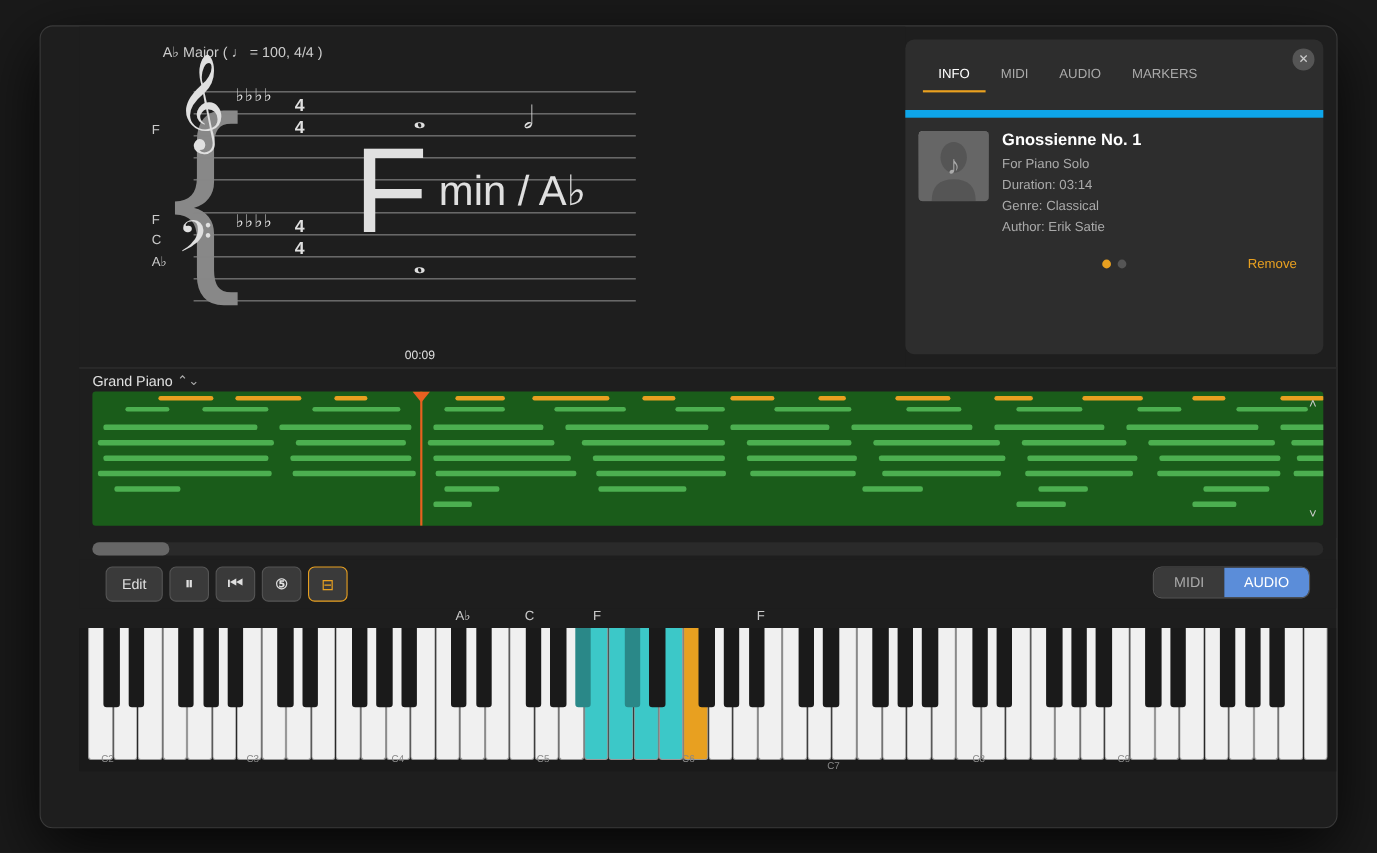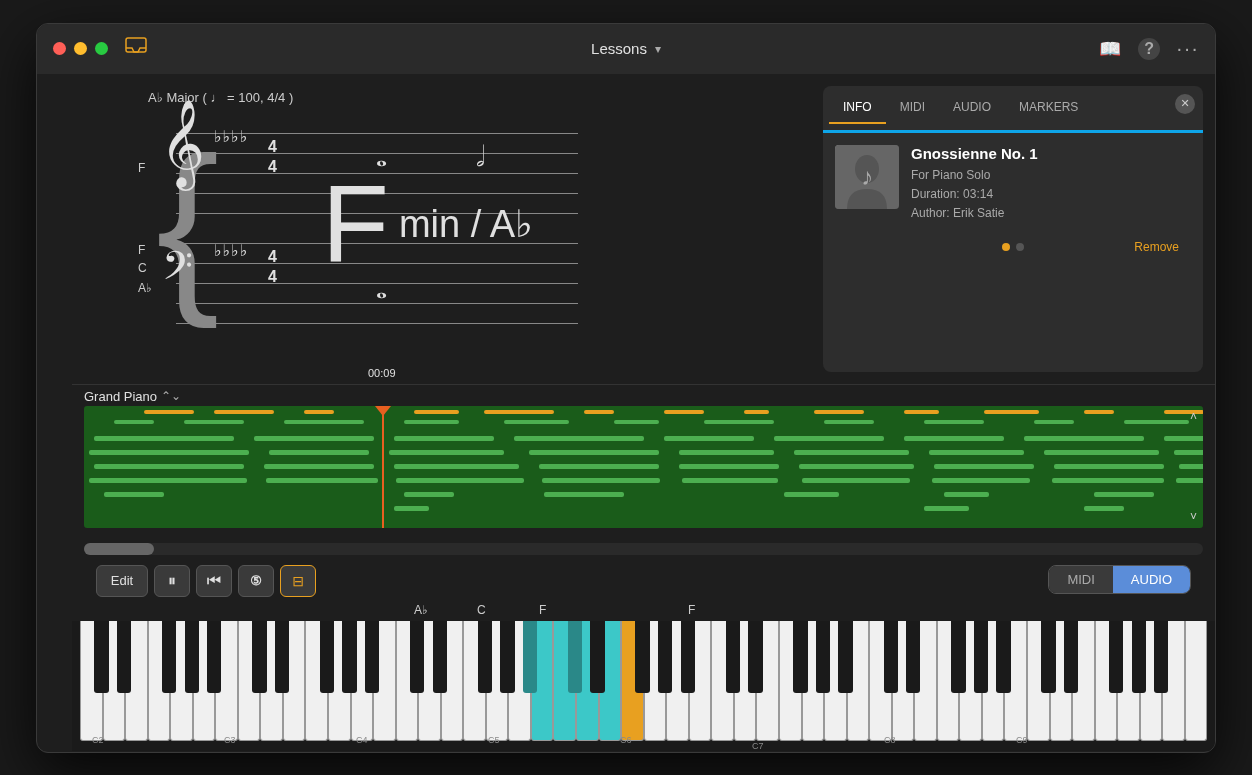--- a/index.html
+++ b/index.html
@@ -103,22 +103,22 @@
     .info-panel {
       width: 380px;
       background: #2d2d2d;
       border-radius: 8px;
       margin: 12px 12px 12px 0;
       position: relative;
     }
     .info-panel-header {
       display: flex;
       gap: 0;
-      padding: 6px;
-      border-bottom: 3px solid #0ea5e9;
+      padding: 16px;
+      border-bottom: 7px solid #0ea5e9;
     }
     .panel-close {
       position: absolute;
       top: 8px;
       right: 8px;
       width: 20px;
       height: 20px;
       background: #555;
       border-radius: 50%;
       display: flex;
@@ -247,43 +247,20 @@
     .ctrl-btn-active {
       border-color: #e8a020;
       color: #e8a020;
     }
   </style>
 </head>
 <body>
 
 <div class="window">
 
-  <div class="titlebar">
-    <div class="traffic-lights">
-      <div class="traffic-light tl-red"></div>
-      <div class="traffic-light tl-yellow"></div>
-      <div class="traffic-light tl-green"></div>
-    </div>
-
-    <div style="margin-left:16px;">
-      <svg width="24" height="22" viewBox="0 0 24 22" fill="none">
-        <rect x="2" y="2" width="20" height="14" rx="2" stroke="#e8a020" stroke-width="1.5" fill="none"></rect>
-        <path d="M2 12h6l2 4h4l2-4h6" stroke="#e8a020" stroke-width="1.5" fill="none"></path>
-      </svg>
-    </div>
-    <div class="titlebar-center">
-      <span class="lessons-title">Lessons</span>
-      <span class="chevron-icon">▾</span>
-    </div>
-    <div class="titlebar-right">
-      <span style="color:#e8a020;font-size:18px;">📖</span>
-      <span style="color:#aaa;font-size:16px;background:#444;border-radius:50%;width:22px;height:22px;display:flex;align-items:center;justify-content:center;font-weight:bold;">?</span>
-      <span style="color:#aaa;font-size:20px;letter-spacing:1px;">···</span>
-    </div>
-  </div>
 
   <div class="main-content">
 
     <div class="top-section">
 
       <div class="score-area">
         <div class="key-signature-label">A♭ Major  ( ♩ = 100, 4/4 )</div>
 
         <div class="staff-container">
 
@@ -368,20 +345,24 @@
                 <path d="M12 64 Q12 44 32 44 Q52 44 52 64" fill="#555"></path>
               </svg>
             </div>
           </div>
           <div class="song-info">
             <div class="song-title">Gnossienne No. 1</div>
             <div class="song-detail">For Piano Solo</div>
             <div class="song-detail">
               <span>Duration:</span>
               <span>03:14</span>
+            </div>
+            <div class="song-detail">
+              <span>Genre:</span>
+              <span>Classical</span>
             </div>
             <div class="song-detail">
               <span>Author:</span>
               <span>Erik Satie</span>
             </div>
           </div>
         </div>
 
         <div class="info-pagination">
           <div class="pagination-dot active"></div>

